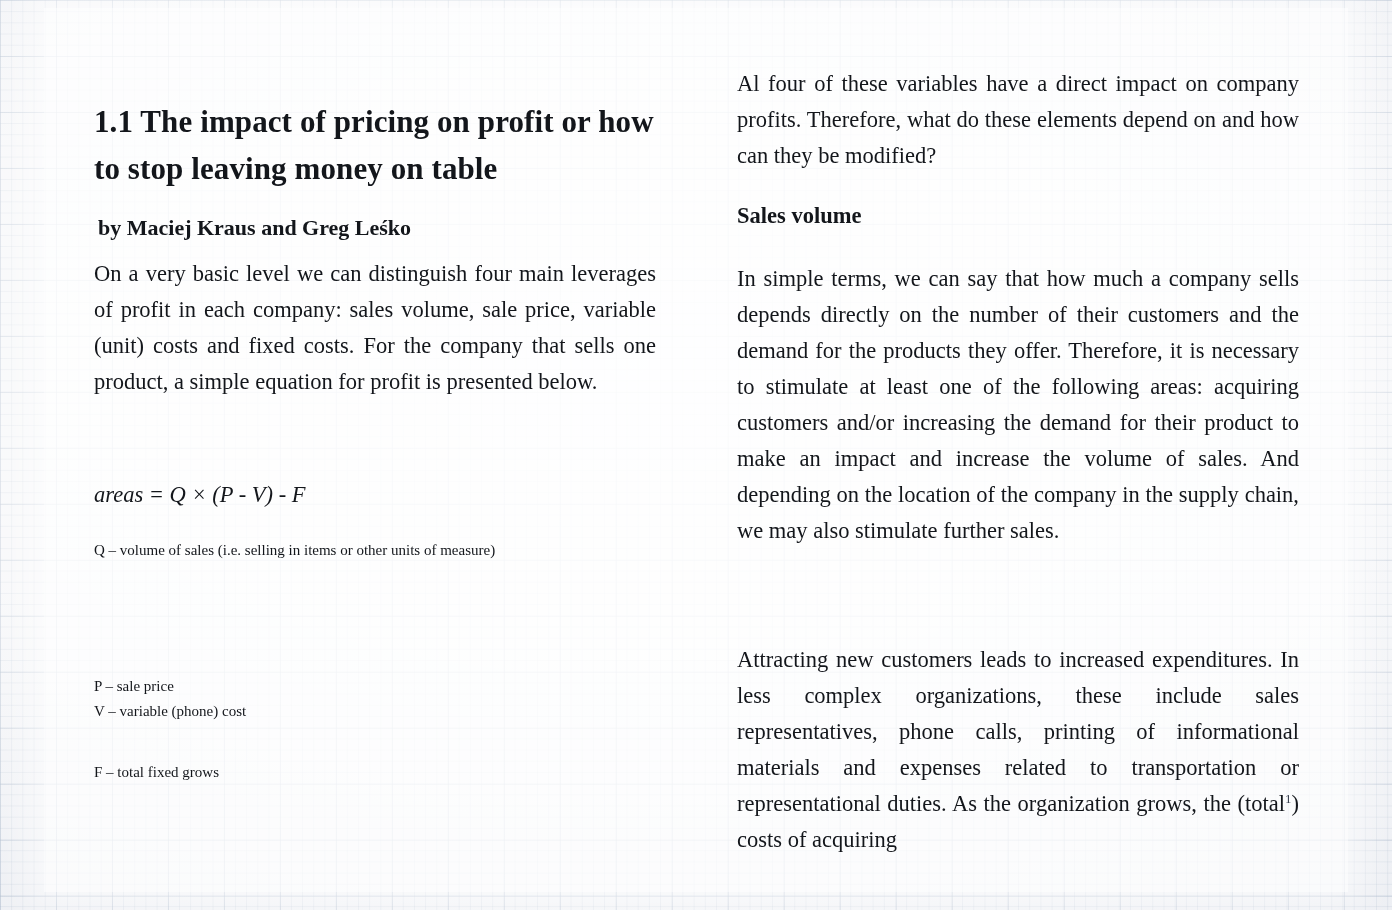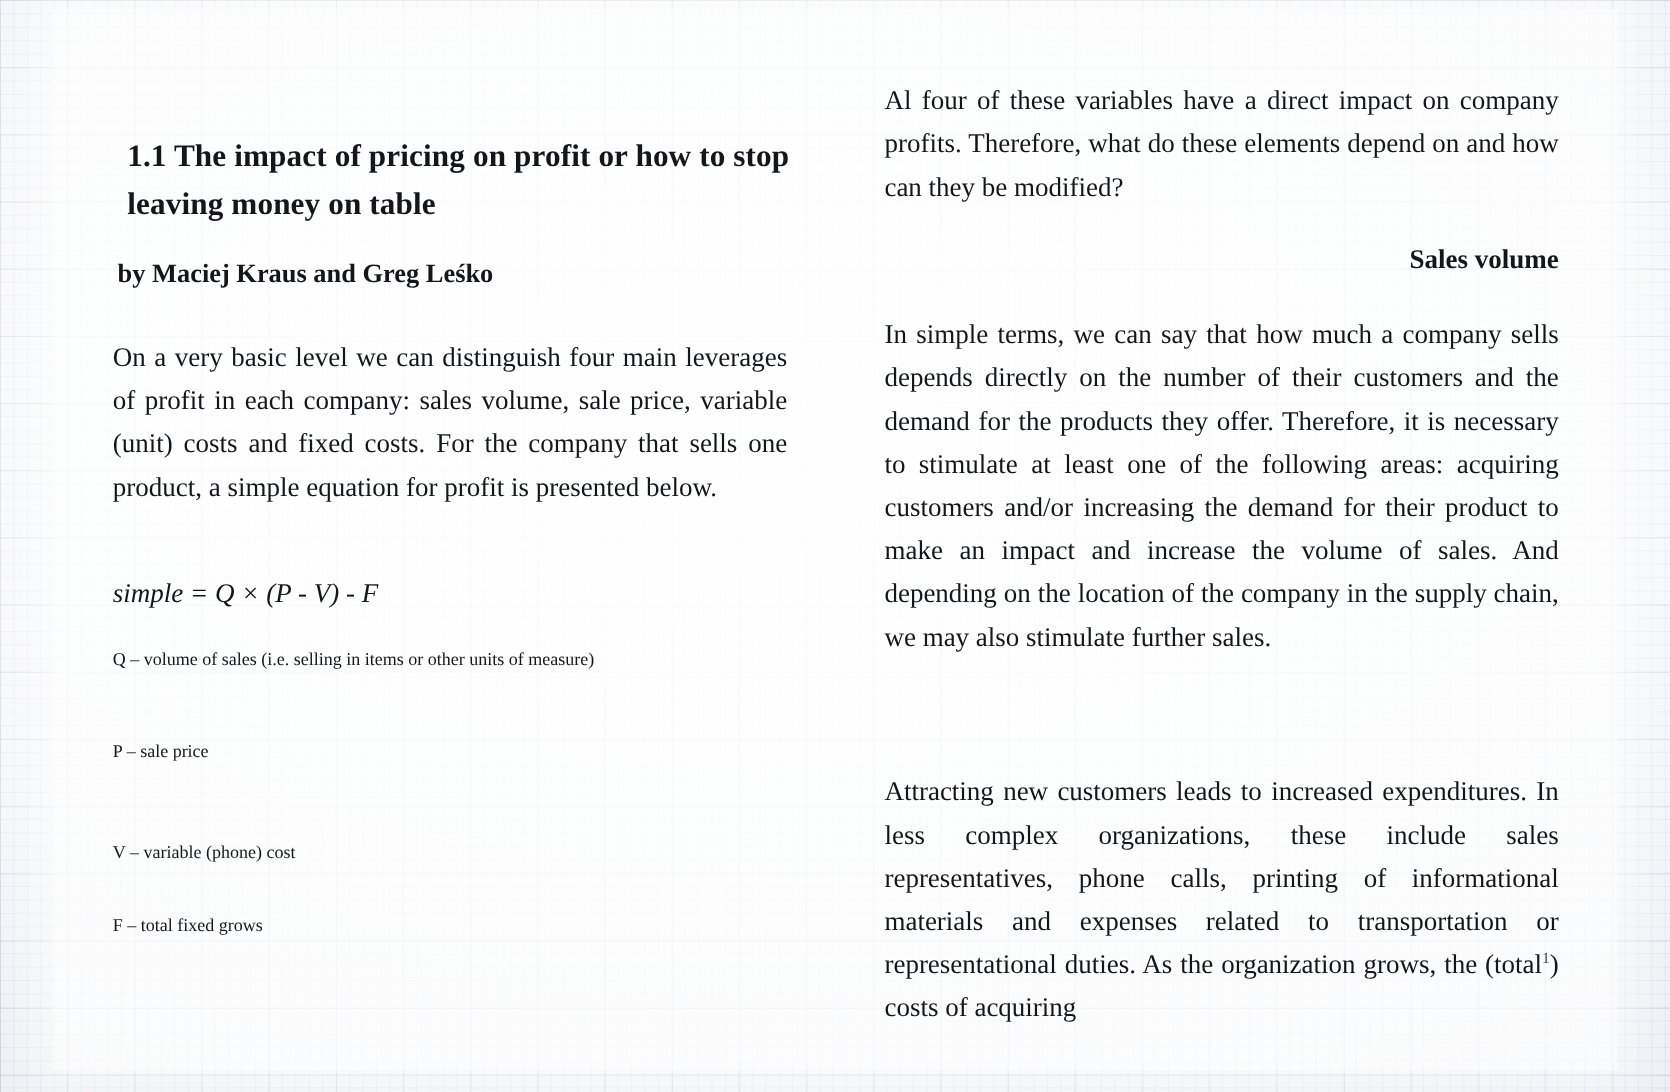--- a/index.html
+++ b/index.html
@@ -64,38 +64,37 @@
 
   .column {
     position: absolute;
     top: 0;
     width: 562px;
   }
   .col-left  { left: 94px; }
   .col-right { left: 737px; }
 
   .doc-title {
-    font-size: 26px;
+    font-size: 31px;
     font-weight: bold;
     line-height: 1.52;
-    margin: 12px;
+    margin: 0;
     letter-spacing: 0.1px;
   }
   .byline {
     font-size: 22px;
     font-weight: bold;
     margin: 4px;
     line-height: 1.4;
   }
   .subhead {
     font-size: 22.5px;
     font-weight: bold;
     margin: 0;
     line-height: 1.4;
-    text-align: right;
   }
   p.body {
     font-size: 22.5px;
     line-height: 1.60;
     margin: 0;
     text-align: justify;
     text-justify: inter-word;
     hyphens: none;
   }
 
@@ -118,24 +117,24 @@
   sup.fnref {
     font-size: 13px;
     vertical-align: super;
     line-height: 0;
     color: #3a4150;
   }
 
   
   .l-title      { top: 98px; }
   .l-byline     { top: 209px; }
-  .l-para1      { top: 280px; }
+  .l-para1      { top: 256px; }
   .l-formula    { top: 478px; }
   .l-defq       { top: 538px; }
-  .l-defp       { top: 615px; font-family: Liberation Serif, serif; }
+  .l-defp       { top: 674px; font-family: Liberation Serif, serif; }
   .l-defv       { top: 699px; }
   .l-deff       { top: 760px; }
 
   
   .r-para1      { top: 66px; }
   .r-head       { top: 200px; }
   .r-para2      { top: 261px; }
   .r-para3      { top: 642px; }
 </style>
 </head>
@@ -147,21 +146,21 @@
   <div id="content">
 
     <div class="column col-left">
 
       <h1 class="doc-title block l-title">1.1 The impact of pricing on profit or how to stop leaving money on table</h1>
 
       <div class="byline block l-byline">by Maciej Kraus and Greg Leśko</div>
 
       <p class="body block l-para1">On a very basic level we can distinguish four main leverages of profit in each company: sales volume, sale price, variable (unit) costs and fixed costs. For the company that sells one product, a simple equation for profit is presented below.</p>
 
-      <div class="formula block l-formula">simple = Q × (P - V) - F</div>
+      <div class="formula block l-formula">areas = Q × (P - V) - F</div>
 
       <p class="definition block l-defq">Q – volume of sales (i.e. selling in items or other units of measure)</p>
 
       <p class="definition block l-defp">P – sale price</p>
 
       <p class="definition block l-defv">V – variable (phone) cost</p>
 
       <p class="definition block l-deff">F – total fixed grows</p>
     </div>
 

